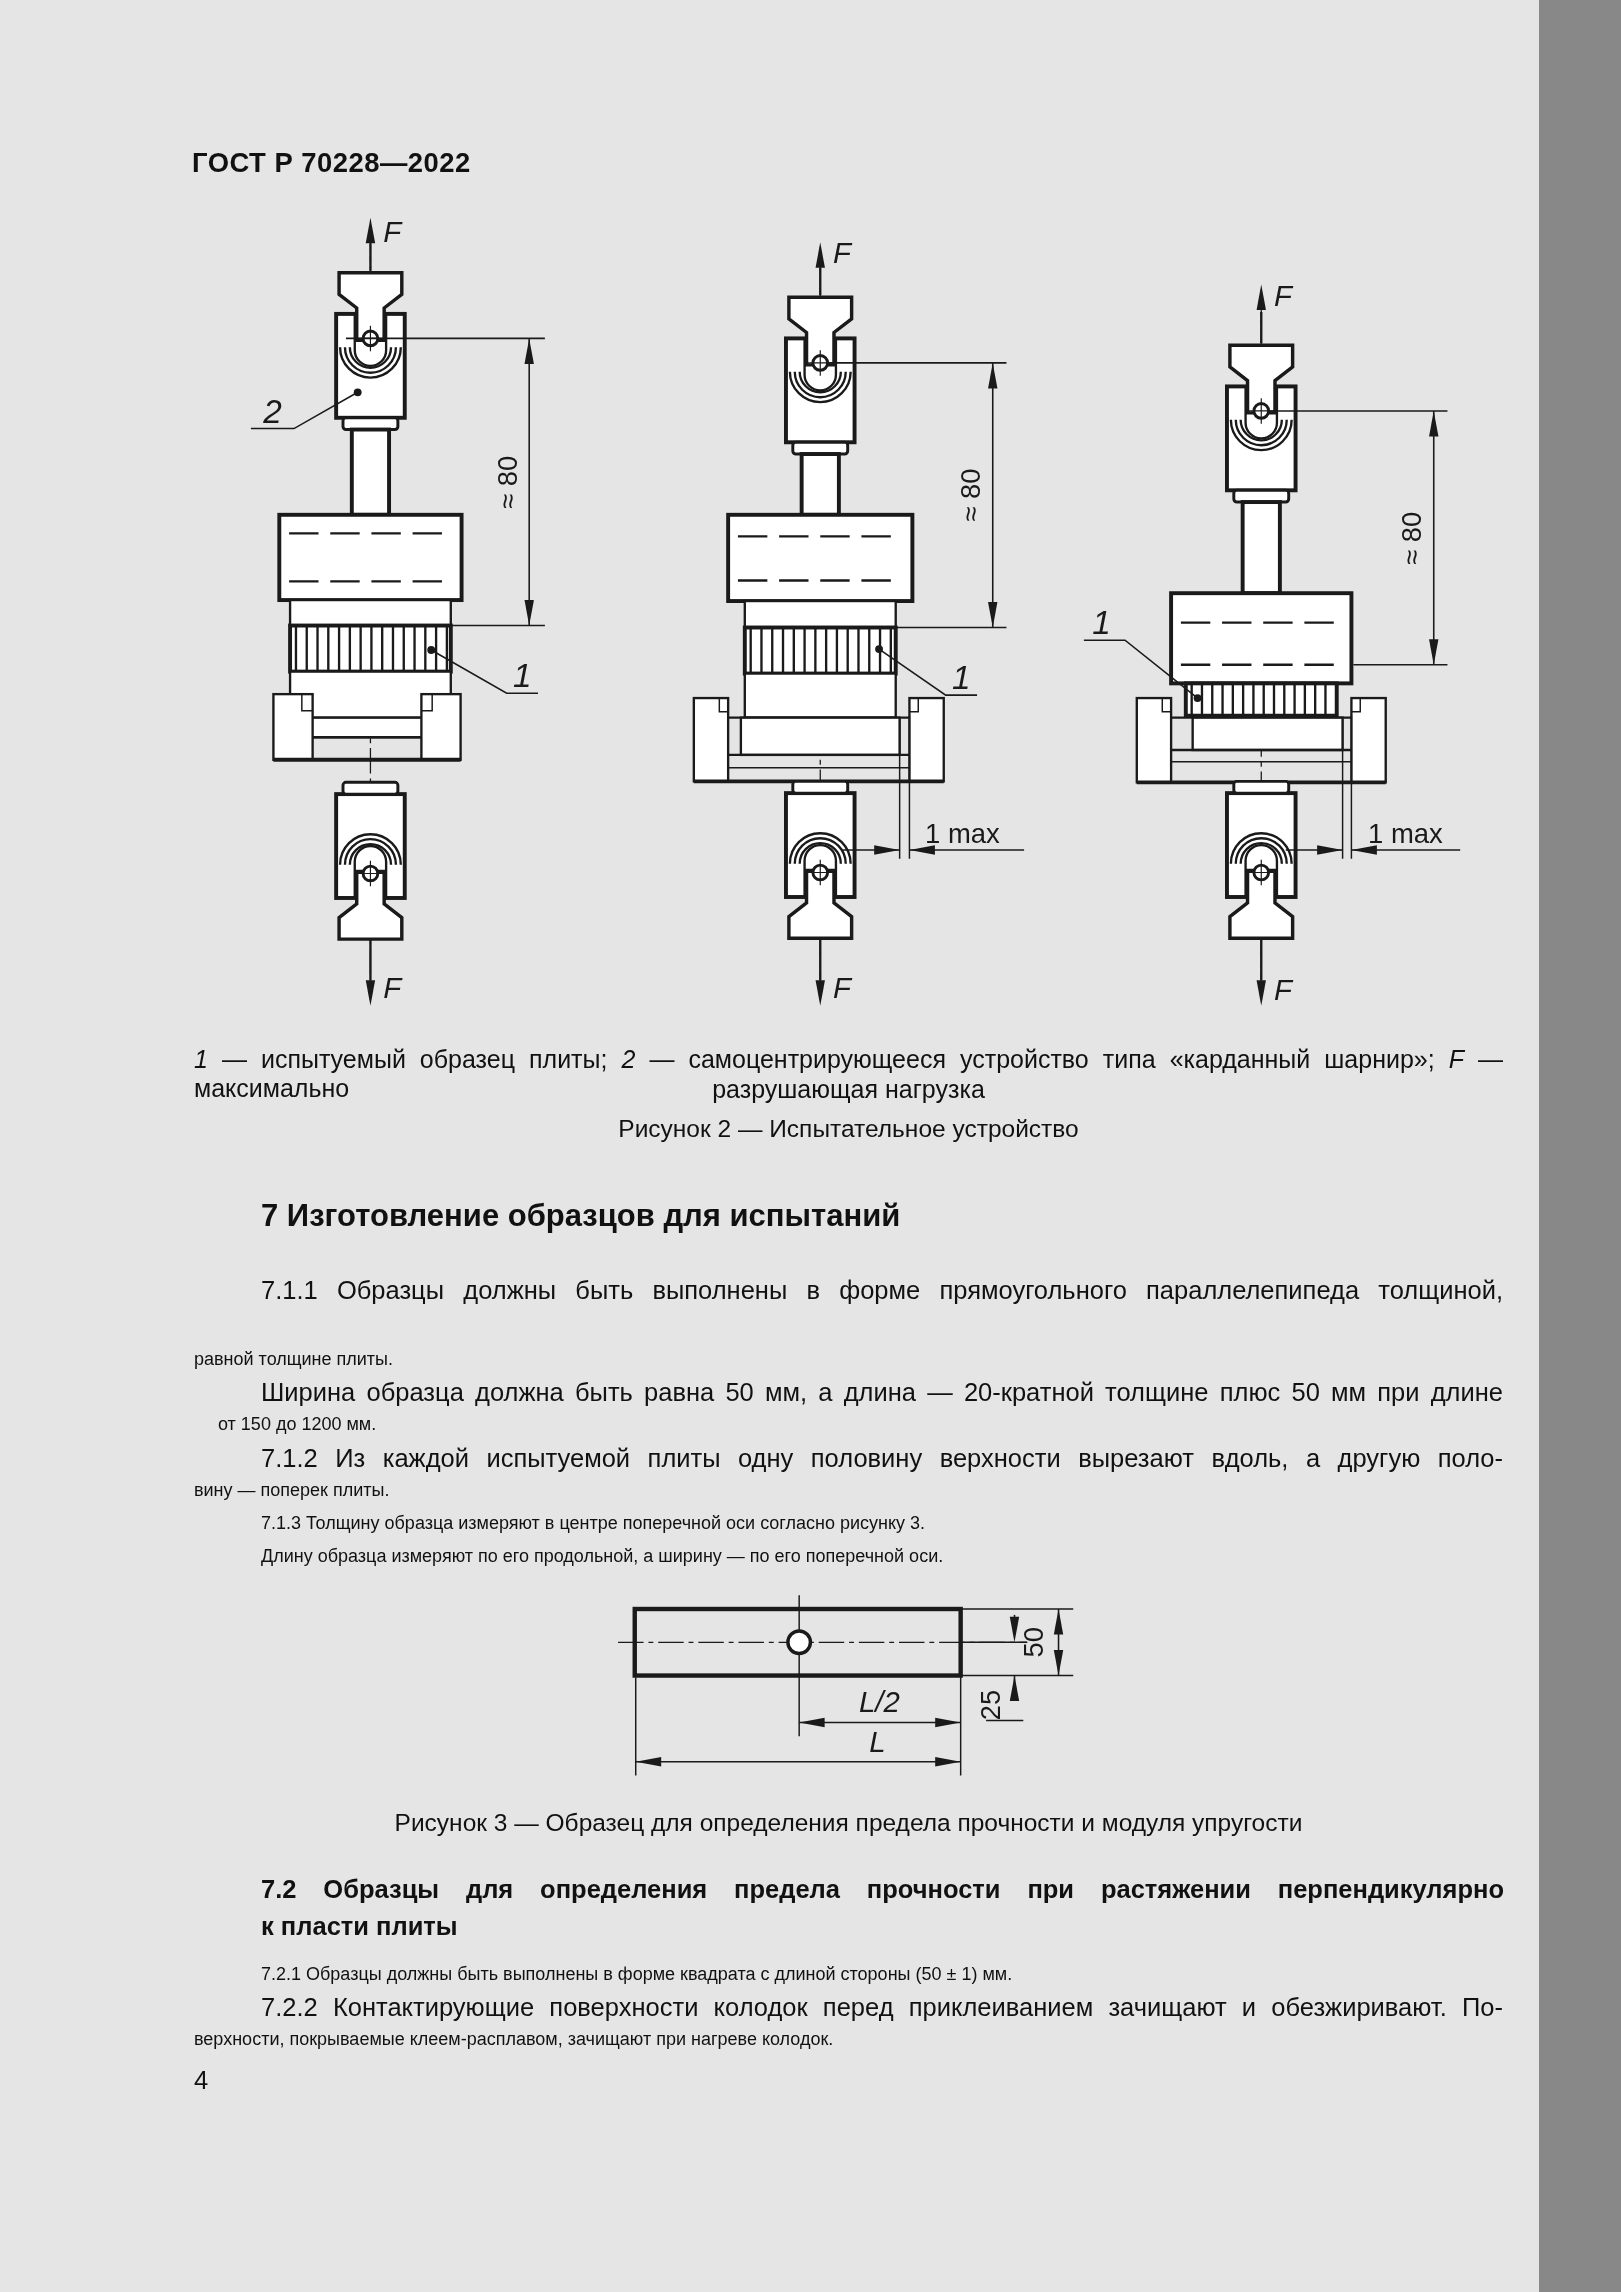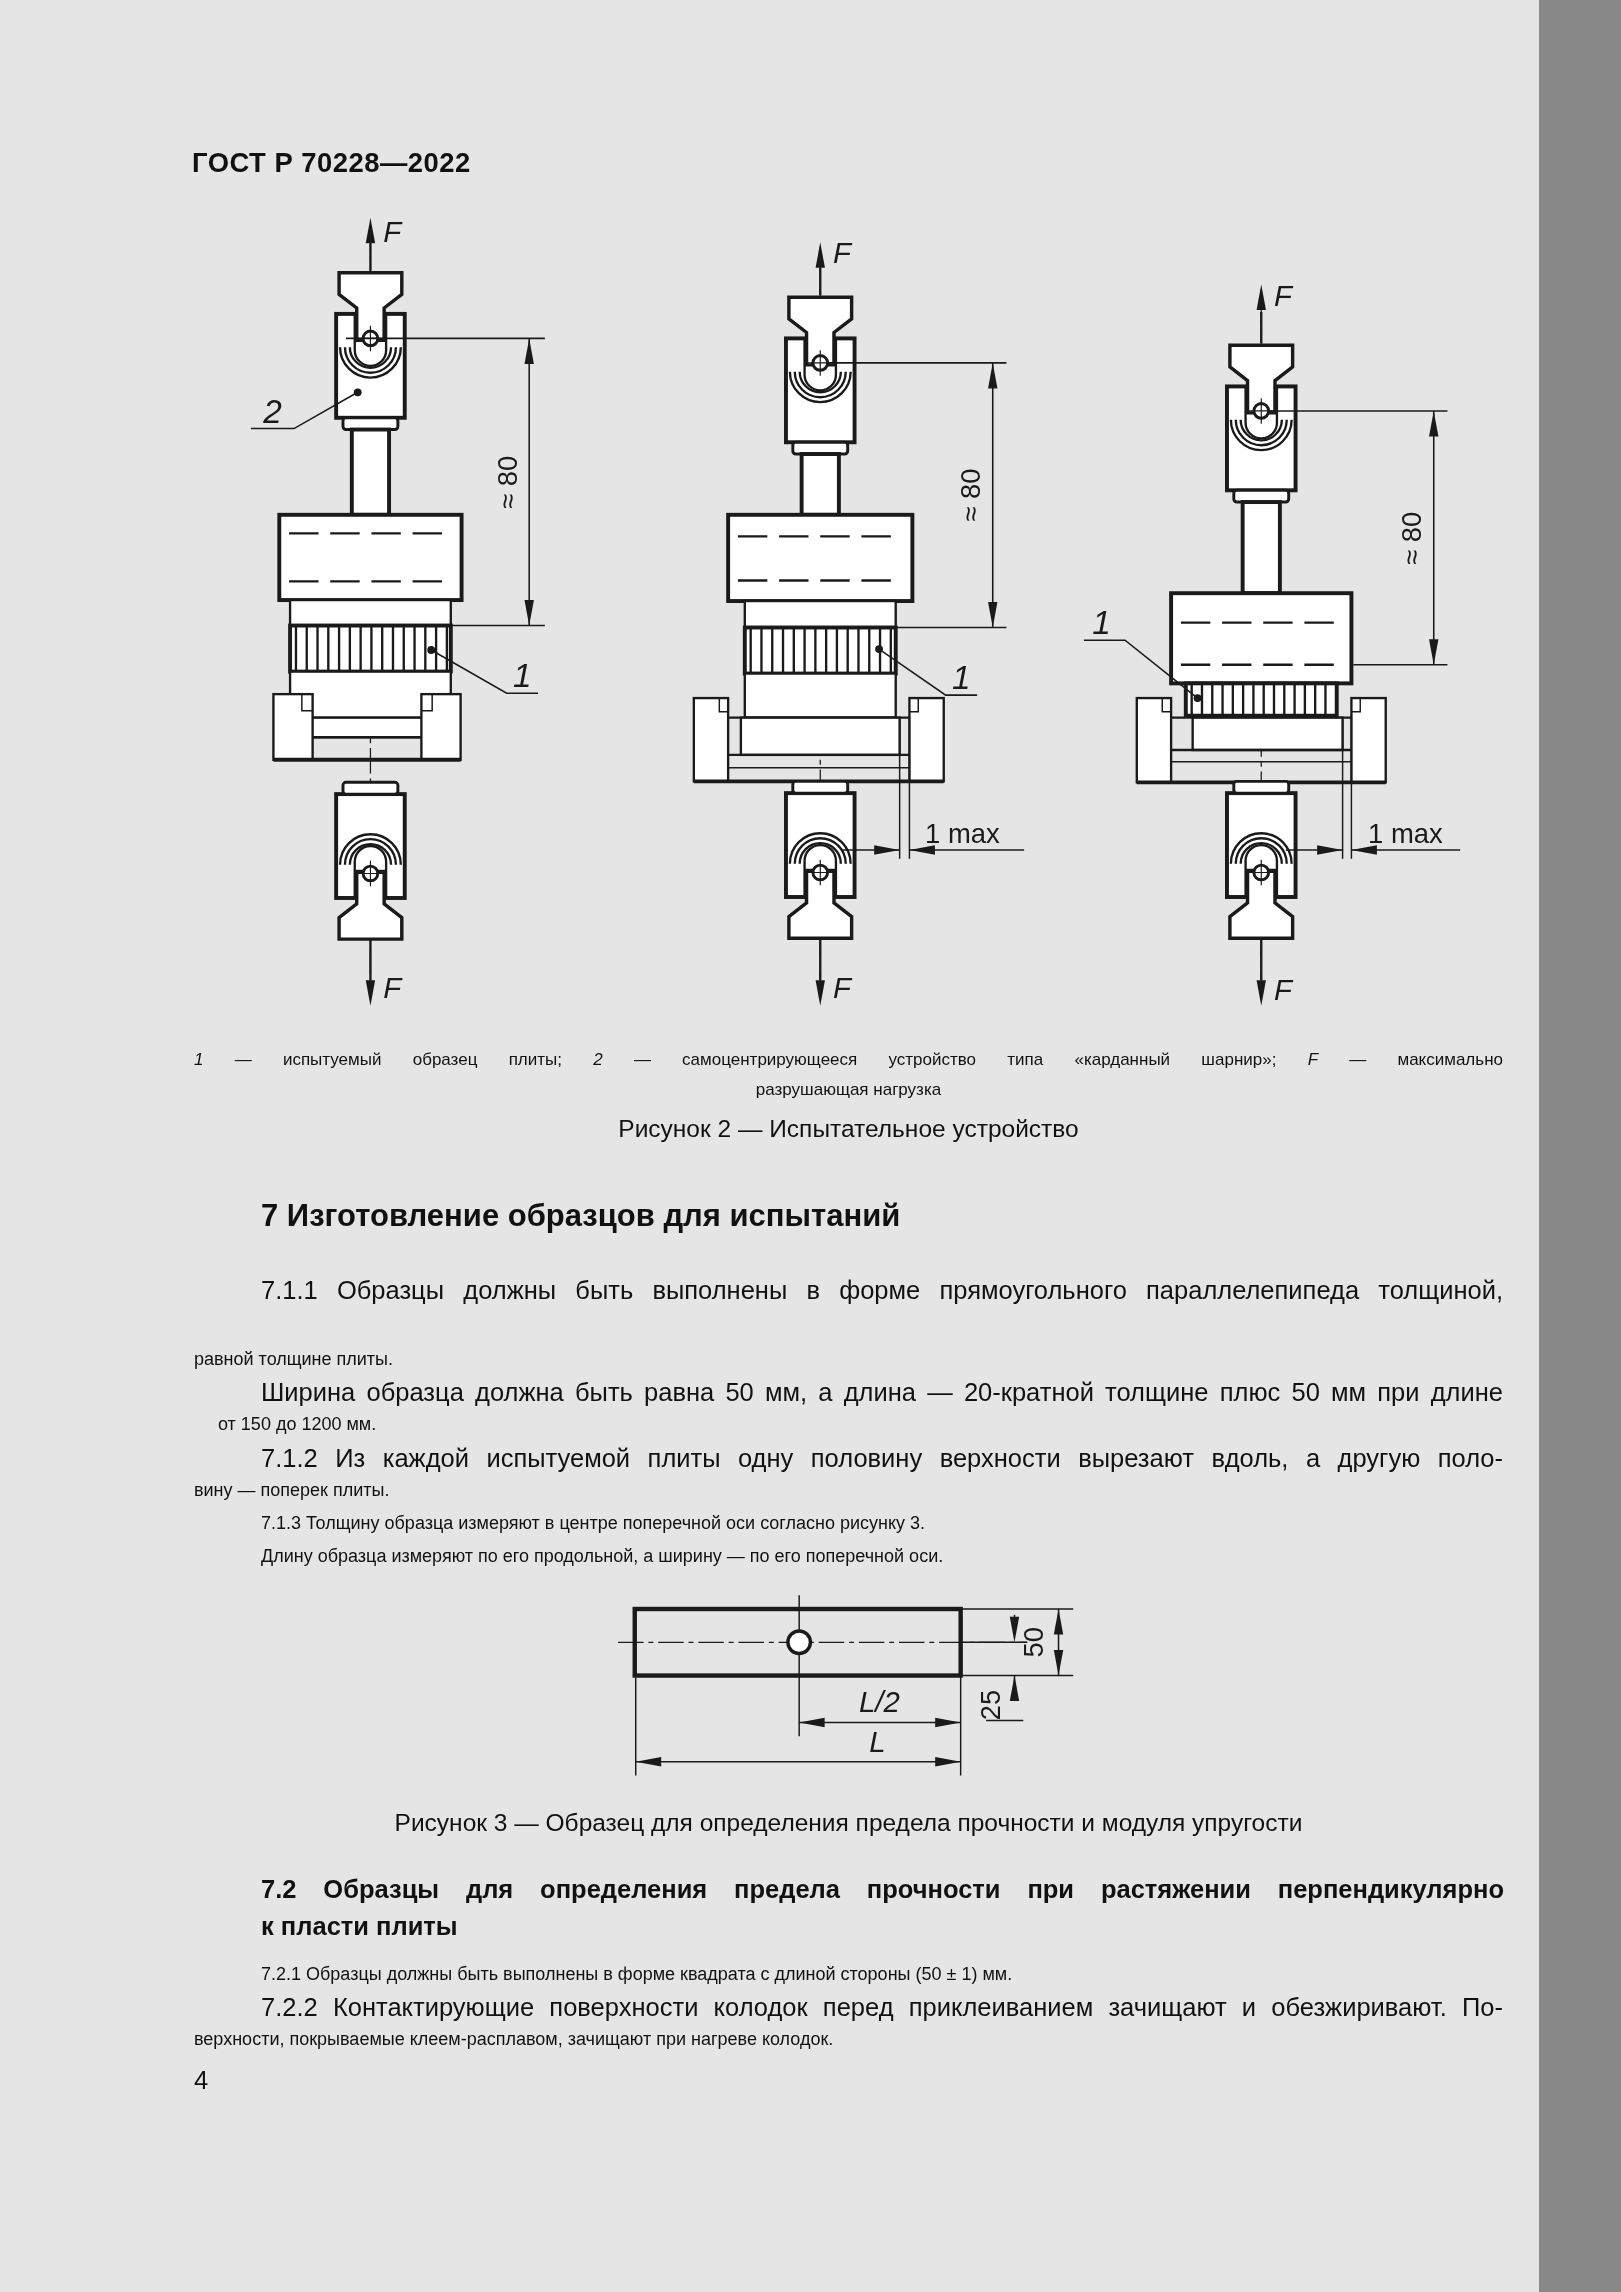--- a/index.html
+++ b/index.html
@@ -4,21 +4,21 @@
 <style>
   html,body{margin:0;padding:0;background:#888;}
   #page{position:relative;width:1539px;height:2293px;background:#e5e5e5;
         font-family:"Liberation Sans", sans-serif;color:#111;overflow:hidden;}
   .abs{position:absolute;}
   .hdr{font-weight:bold;font-size:27.4px;letter-spacing:0.5px;}
   .bl{left:194px;width:1309px;font-size:18px;line-height:32px;white-space:nowrap;}
   .blj{left:194px;width:1309px;font-size:25.5px;line-height:32px;text-align:justify;text-align-last:justify;white-space:normal;}
   .ind{padding-left:67px;box-sizing:border-box;}
   .ctr{left:194px;width:1309px;text-align:center;}
-  .legend{font-size:17px;line-height:29px;}
+  .legend{font-size:25px;line-height:29px;}
   .cap{font-size:24.5px;}
   .h7{left:261px;font-size:31px;font-weight:bold;}
   .sub{left:261px;width:1243px;font-size:25.5px;font-weight:bold;line-height:35px;}
   .subj{text-align:justify;text-align-last:justify;}
   svg{position:absolute;overflow:visible;}
   svg text{font-family:"Liberation Sans", sans-serif;fill:#1a1a1a;}
   .flbl{font-size:30px;font-style:italic;}
   .clbl{font-size:34px;font-style:italic;}
   .dlbl{font-size:28px;}
   .llbl{font-size:30px;font-style:italic;}

